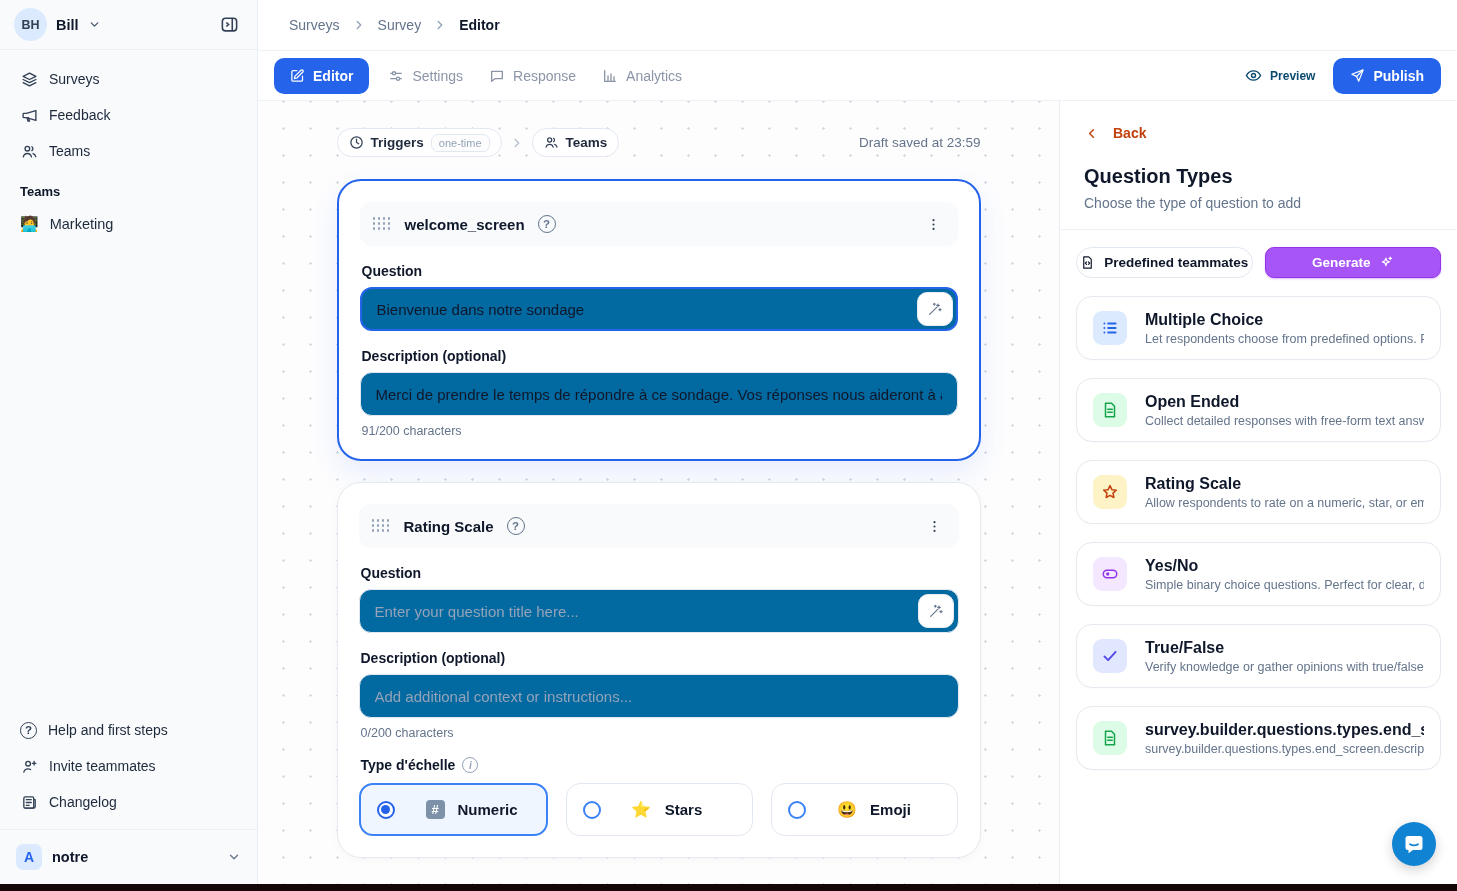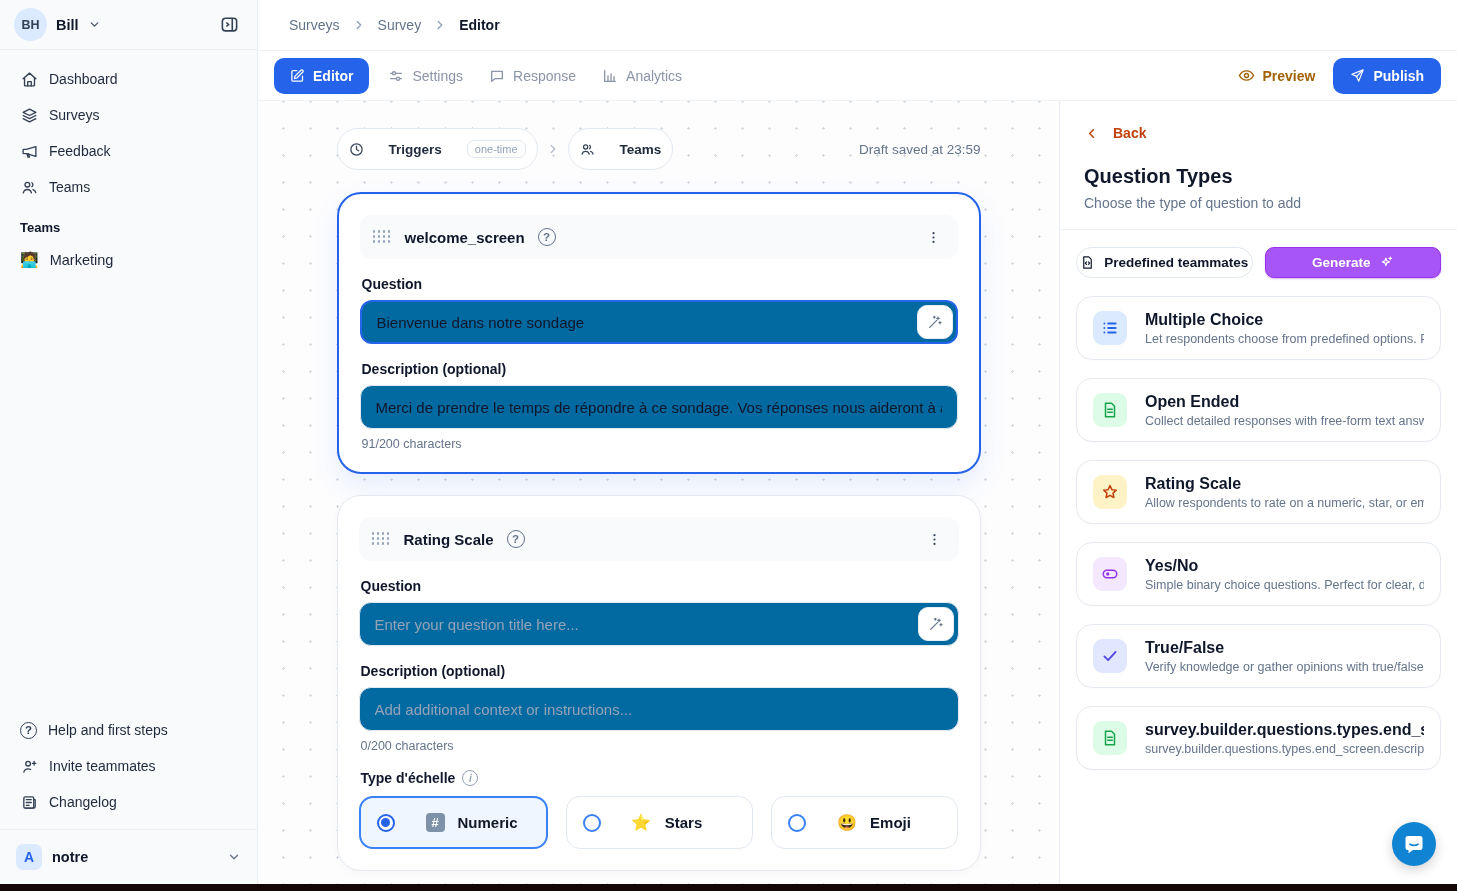--- a/index.html
+++ b/index.html
@@ -32,28 +32,28 @@
   
   .main-col { flex:1; display:flex; flex-direction:column; min-width:0; }
   .crumbbar { height:51px; display:flex; align-items:center; gap:12px; padding:0 16px 0 31px; border-bottom:1px solid #eef1f5; background:#fff; }
   .crumb { font-size:14px; color:#64748b; cursor:pointer; }
   .crumb.current { color:#0f172a; font-weight:700; cursor:default; }
   .crumb-sep { color:#94a3b8; }
   .toolbar { height:50px; display:flex; align-items:center; padding:0 16px; border-bottom:1px solid #eef1f5; background:#fff; }
   .tab-pill { display:flex; align-items:center; gap:8px; height:36px; padding:0 16px; border-radius:10px; background:#2563eb; color:#fff; font-size:14px; font-weight:700; cursor:pointer; }
   .tab { display:flex; align-items:center; gap:8px; color:#8b95a7; font-size:14px; padding:0 13px; cursor:pointer; }
   .tb-right { margin-left:auto; display:flex; align-items:center; gap:18px; }
-  .preview { display:flex; align-items:center; gap:8px; font-size:14px; font-weight:600; color:#a16207; cursor:pointer; }
+  .preview { display:flex; align-items:center; gap:8px; font-size:12px; font-weight:600; color:#0c4a6e; cursor:pointer; }
   .publish { display:flex; align-items:center; gap:8px; height:36px; padding:0 17px; border-radius:10px; background:#2563eb; color:#fff; font-size:14px; font-weight:700; cursor:pointer; }
 
   
   .content { flex:1; display:flex; min-height:0; }
   .canvas { flex:1; min-width:0; background:#fdfdfe; background-image:radial-gradient(#d4dae2 1.3px, transparent 1.3px); background-size:27px 27px; background-position:12px 14px; overflow:hidden; padding:27px 78px 0; }
   .chips-row { width:644px; margin:0 auto 22px; display:flex; align-items:center; gap:8px; }
-  .chip { display:flex; align-items:center; gap:25px; height:42px; padding:0 11px; border:1px solid #e2e8f0; border-radius:999px; background:#fff; font-size:13.5px; font-weight:700; color:#1e293b; cursor:pointer; }
+  .chip { display:flex; align-items:center; gap:7px; height:29px; padding:0 11px; border:1px solid #e2e8f0; border-radius:999px; background:#fff; font-size:13.5px; font-weight:700; color:#1e293b; cursor:pointer; }
   .chip .ic { color:#334155; }
   .chip-badge { font-size:11px; font-weight:400; color:#94a3b8; border:1px solid #e2e8f0; border-radius:7px; padding:2px 7px; background:#fdfdfe; }
   .chip-sep { color:#b6c0cc; }
   .draft { margin-left:auto; font-size:13.5px; color:#64748b; }
 
   .qcard { width:644px; margin:0 auto; background:#fff; border-radius:24px; padding:21px; }
   .qcard.selected { border:2.5px solid #2563eb; box-shadow:0 12px 28px rgba(37,99,235,.10); }
   .qcard.plain { border:1px solid #e5eaf0; box-shadow:0 2px 8px rgba(15,23,42,.03); margin-top:21px; }
   .qcard-head { height:44px; background:#f8fafc; border-radius:12px; display:flex; align-items:center; gap:13px; padding:0 13px; }
   .grip { display:grid; grid-template-columns:repeat(4,4px); grid-template-rows:repeat(3,4px); gap:1px; cursor:grab; }
@@ -116,30 +116,20 @@
             <line x1="15.5" y1="4" x2="15.5" y2="20"></line>
             <path d="M8 9.5l2.8 2.5L8 14.5"></path>
           </svg>
       </span>
     </div>
 
     <nav class="nav">
       <div class="nav-item">
         <span class="ic">
             <svg width="17" height="17" viewBox="0 0 24 24" fill="none" stroke="currentColor" stroke-width="1.9" stroke-linecap="round" stroke-linejoin="round">
-              <path d="M3 11l9-8 9 8"></path>
-              <path d="M5 9.5V20a1 1 0 001 1h12a1 1 0 001-1V9.5"></path>
-              <path d="M9.5 21v-6h5v6"></path>
-            </svg>
-          </span>
-        <span>Dashboard</span>
-      </div>
-      <div class="nav-item">
-        <span class="ic">
-            <svg width="17" height="17" viewBox="0 0 24 24" fill="none" stroke="currentColor" stroke-width="1.9" stroke-linecap="round" stroke-linejoin="round">
               <path d="M12 3l9 4.5-9 4.5-9-4.5L12 3z"></path>
               <path d="M3 12l9 4.5 9-4.5"></path>
               <path d="M3 16.5L12 21l9-4.5"></path>
             </svg>
           </span>
         <span>Surveys</span>
       </div>
       <div class="nav-item">
         <span class="ic">
             <svg width="17" height="17" viewBox="0 0 24 24" fill="none" stroke="currentColor" stroke-width="1.9" stroke-linecap="round" stroke-linejoin="round">

